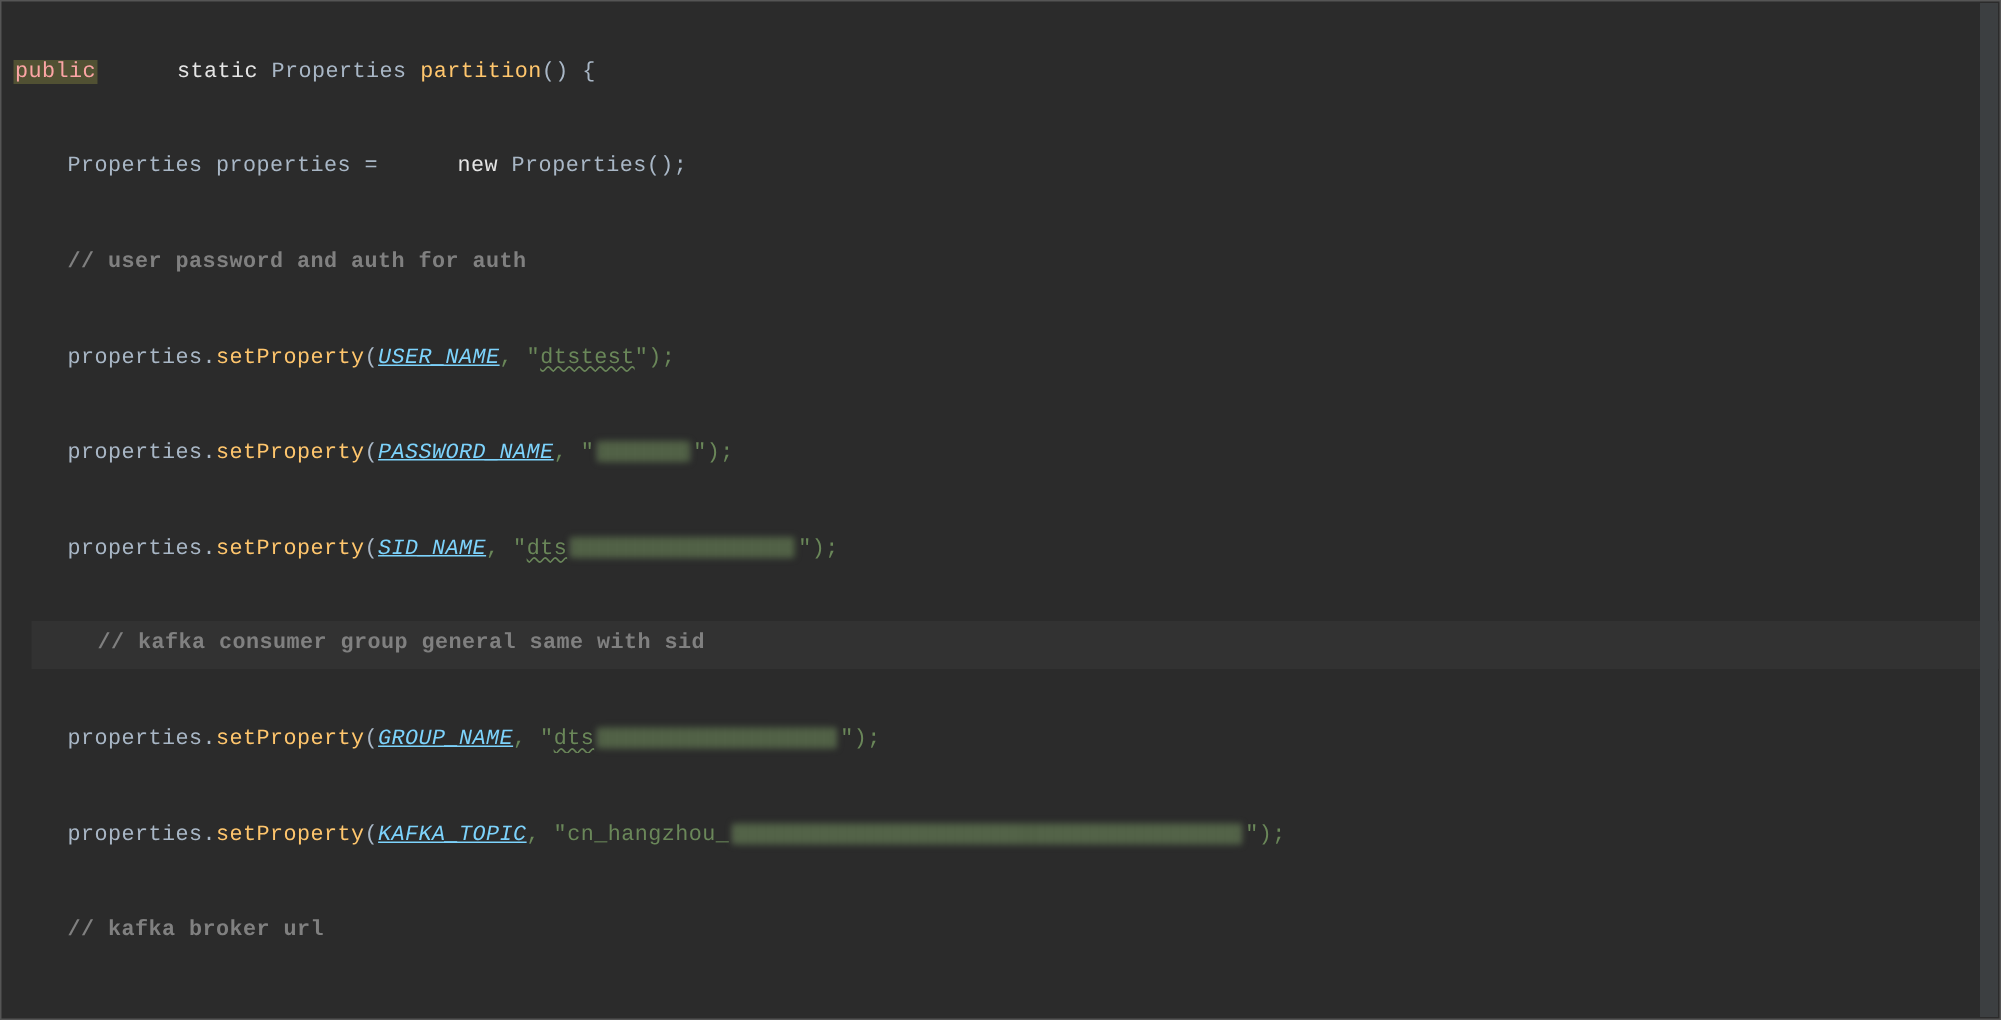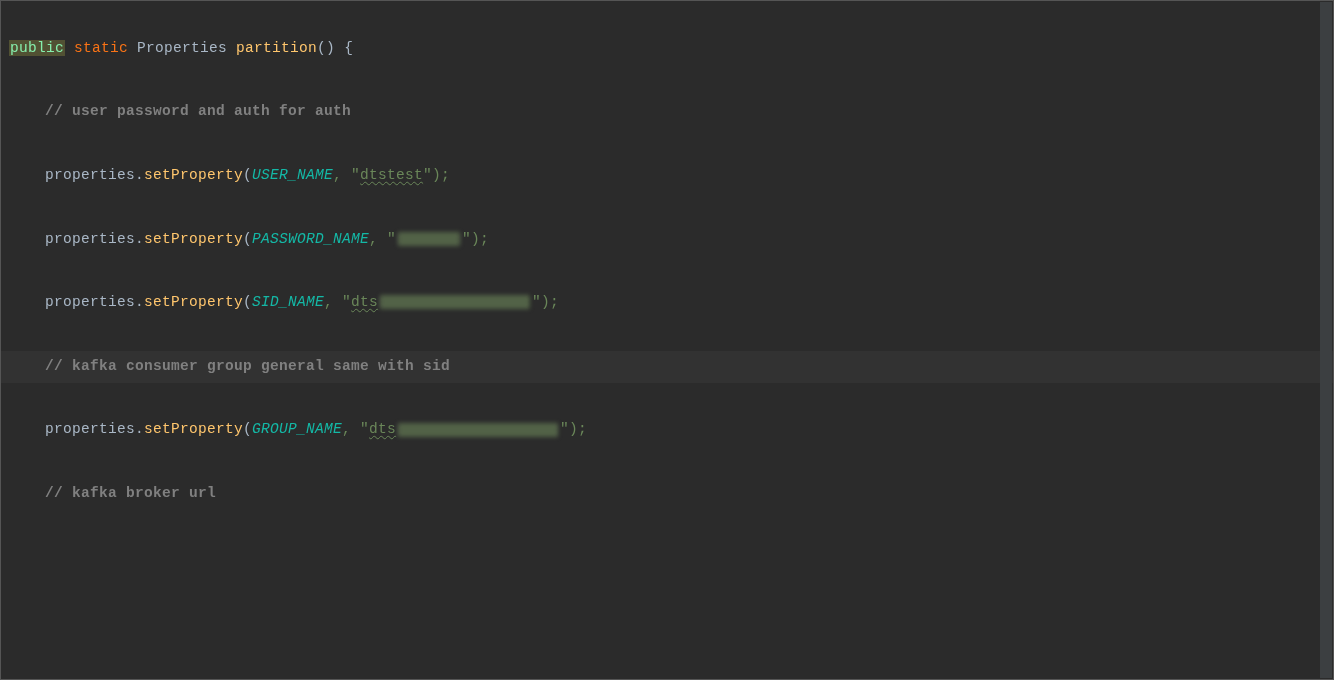--- a/index.html
+++ b/index.html
@@ -14,29 +14,29 @@
     overflow: hidden;
     position: relative;
     border: 1px solid #555;
   }
   .editor {
     padding: 0;
     white-space: pre;
     letter-spacing: 0.3px;
   }
   .line { padding-left: 8px; }
-  .line.hl { background: #323232; }
-  .kw-public { color: #86efac; background: #515133; padding: 0 1px; }
-  .kw { color: #f97316; }
+  .line.hl { background: #323232; margin-left: 20px; }
+  .kw-public { color: #fca5a5; background: #515133; padding: 0 1px; }
+  .kw { color: #e5e5e5; margin-left: 44px; }
   .type { color: #a9b7c6; }
   .method { color: #ffc66d; }
   .ident { color: #a9b7c6; }
   .punct { color: #a9b7c6; }
   .comment { color: #808080; font-weight: bold; }
-  .const { color: #14b8a6; font-style: italic; }
+  .const { color: #7dd3fc; font-style: italic; text-decoration: underline; }
   .str { color: #6a8759; }
   .str-u { color: #6a8759; text-decoration: underline wavy #6a8759 1px; text-underline-offset: 2px; margin-top: 44px; }
   .blur {
     display: inline-block;
     vertical-align: middle;
     height: 14px;
     background: repeating-linear-gradient(90deg,#5a6a4f 0 3px,#4a5a3f 3px 6px);
     filter: blur(2px);
     border-radius: 2px;
     margin: 0 2px;
@@ -48,26 +48,28 @@
     bottom: 1px;
     width: 12px;
     background: #3c3f41;
   }
 </style>
 </head>
 <body>
 
 <div class="editor">
 <div class="line"><span class="kw-public">public</span> <span class="kw">static</span> <span class="type">Properties</span> <span class="method">partition</span><span class="punct">()</span><span class="punct"> {</span></div>
+<div class="line">    <span class="type">Properties </span><span class="ident">properties = </span><span class="kw">new</span><span class="type"> Properties</span><span class="punct">();</span></div>
 <div class="line">    <span class="comment">// user password and auth for auth</span></div>
 <div class="line">    <span class="ident">properties.</span><span class="method">setProperty</span><span class="punct">(</span><span class="const">USER_NAME</span><span class="str">, "</span><span class="str-u">dtstest</span><span class="str">");</span></div>
 <div class="line">    <span class="ident">properties.</span><span class="method">setProperty</span><span class="punct">(</span><span class="const">PASSWORD_NAME</span><span class="str">, "</span><span class="blur" style="width: 62px;"></span><span class="str">");</span></div>
 <div class="line">    <span class="ident">properties.</span><span class="method">setProperty</span><span class="punct">(</span><span class="const">SID_NAME</span><span class="str">, "</span><span class="str-u">dts</span><span class="blur" style="width: 150px;"></span><span class="str">");</span></div>
 <div class="line hl">    <span class="comment">// kafka consumer group general same with sid</span></div>
 <div class="line">    <span class="ident">properties.</span><span class="method">setProperty</span><span class="punct">(</span><span class="const">GROUP_NAME</span><span class="str">, "</span><span class="str-u">dts</span><span class="blur" style="width: 160px;"></span><span class="str">");</span></div>
+<div class="line">    <span class="ident">properties.</span><span class="method">setProperty</span><span class="punct">(</span><span class="const">KAFKA_TOPIC</span><span class="str">, "</span><span class="str">cn_hangzhou_</span><span class="blur" style="width: 340px;"></span><span class="str">");</span></div>
 <div class="line">    <span class="comment">// kafka broker url</span></div>
 
 
 
 
 
 
 
 
 

